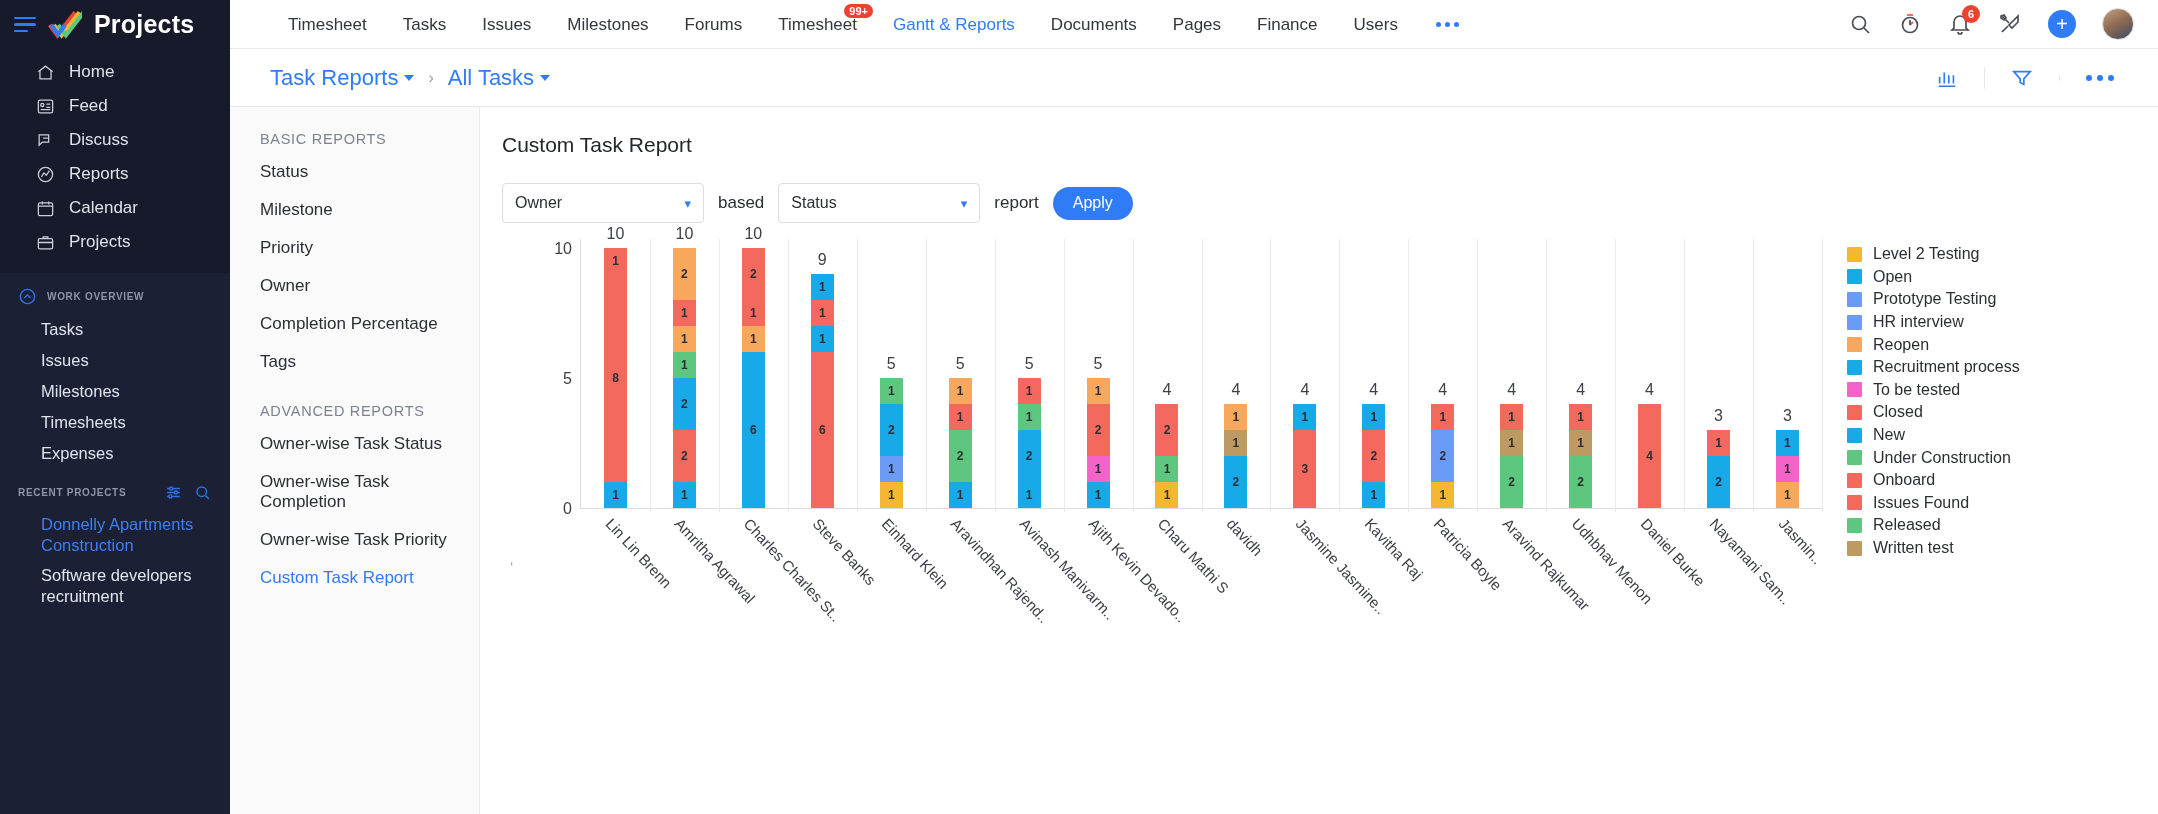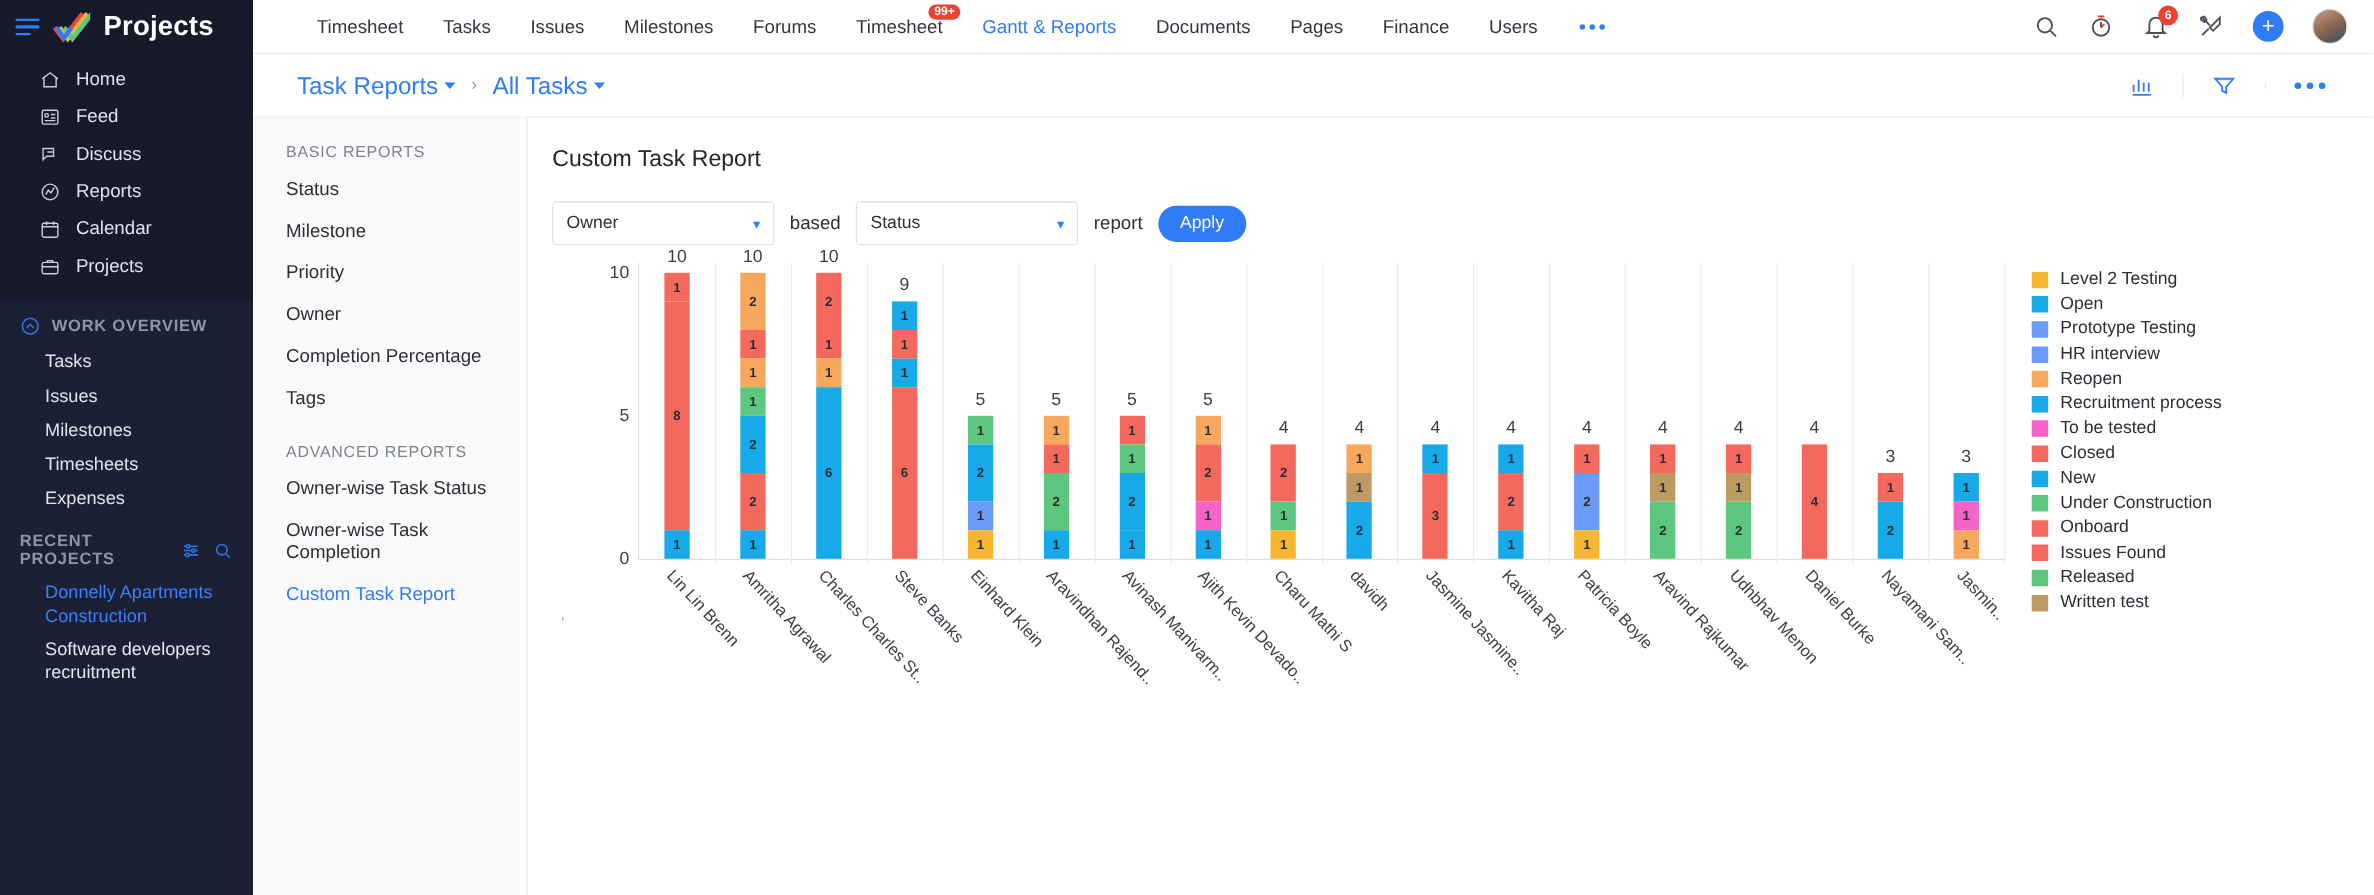--- a/index.html
+++ b/index.html
@@ -35,21 +35,21 @@
   .sb-top { background:#161a2b; padding: 6px 0 14px 0; }
   .sb-item {
     display:flex; align-items:center; gap:14px;
     padding: 7px 0 7px 36px; font-size:17px; color:#dfe3ec; cursor:pointer;
   }
   .sb-ico { width:19px; height:19px; flex:0 0 19px; opacity:.9; }
   .sb-ico svg { width:19px; height:19px; display:block; }
 
   .sb-section {
     display:flex; align-items:center; gap:10px;
-    padding: 14px 0 8px 18px; font-size:15px; letter-spacing:.7px;
+    padding: 14px 0 8px 18px; font-size:10px; letter-spacing:.7px;
     color:#8e95ab; font-weight:600;
   }
   .sb-sub { padding: 6px 0 6px 41px; font-size:16.5px; color:#dfe3ec; cursor:pointer;}
   .sb-section-row { display:flex; align-items:center; justify-content:space-between; padding-right:18px;}
   .sb-sec-icons{display:flex; align-items:center; gap:10px; color:#8e95ab;}
   .proj-item { padding:4px 18px 4px 41px; font-size:16.5px; line-height:1.3; color:#e3e6ee; cursor:pointer;}
   .proj-item.active { color:#3d7ff5; }
 
   
   .main { flex:1; height:814px; display:flex; flex-direction:column; min-width:0; }
@@ -367,20 +367,21 @@
         <div class="rp-item">Status</div>
         <div class="rp-item">Milestone</div>
         <div class="rp-item">Priority</div>
         <div class="rp-item">Owner</div>
         <div class="rp-item">Completion Percentage</div>
         <div class="rp-item">Tags</div>
         <div class="rp-gap"></div>
         <div class="rp-head">ADVANCED REPORTS</div>
         <div class="rp-item">Owner-wise Task Status</div>
         <div class="rp-item">Owner-wise Task Completion</div>
+        <div class="rp-item">Owner-wise Task Priority</div>
         <div class="rp-item active">Custom Task Report</div>
       </div>
 
       <div class="content">
         <div class="c-title">Custom Task Report</div>
 
         <div class="filter-row">
           <div class="select">
             <span>Owner</span>
             <span class="chev">▾</span>

